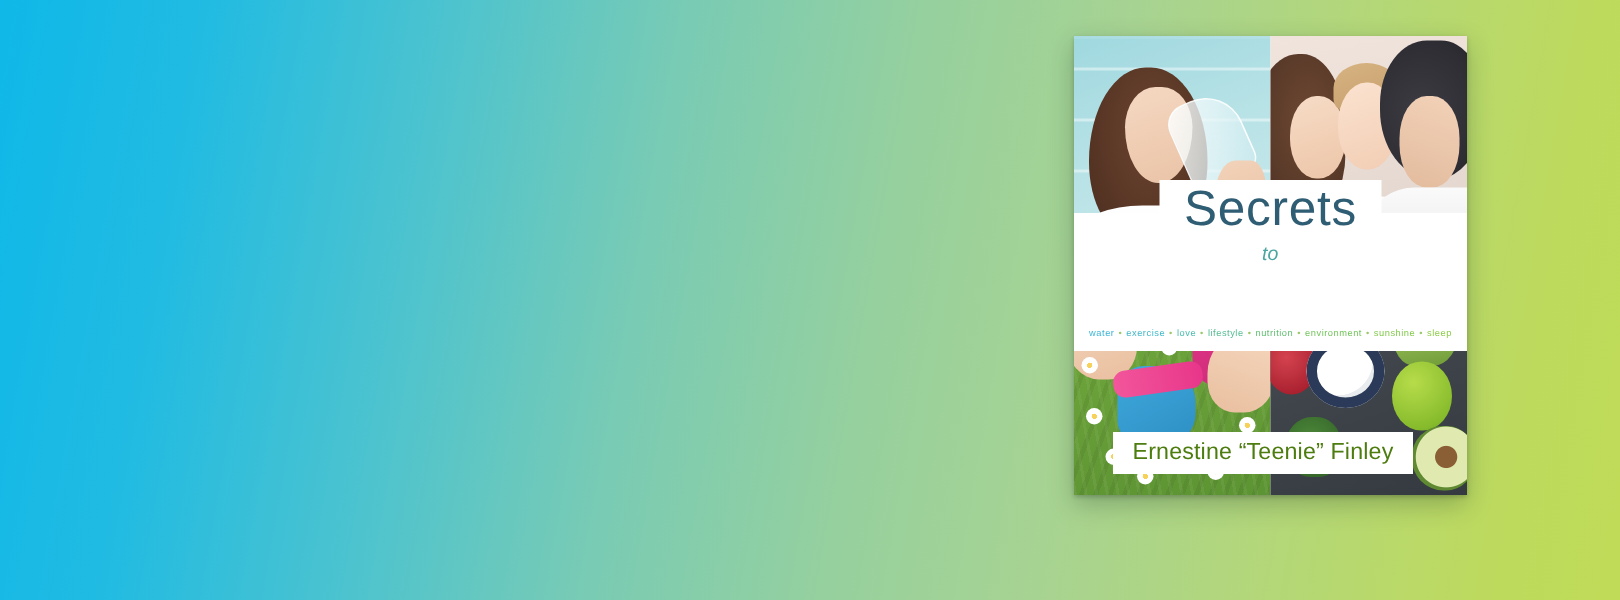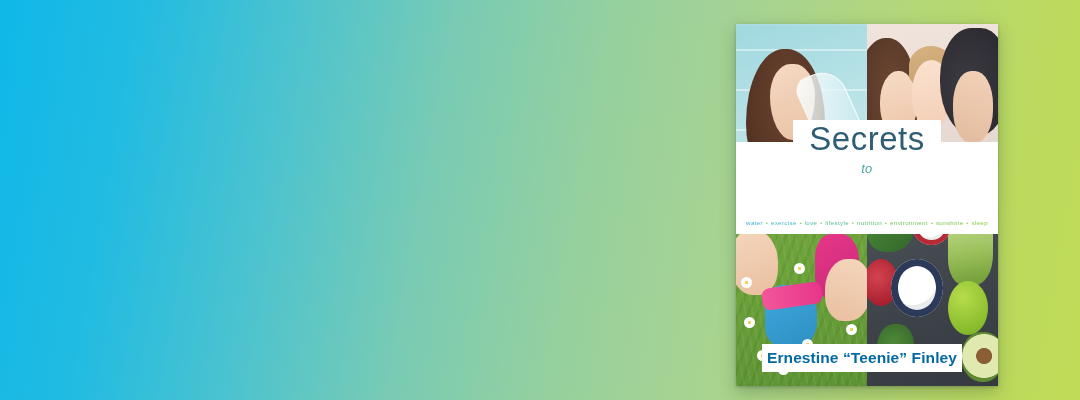--- a/index.html
+++ b/index.html
@@ -47,22 +47,22 @@
     display:block;
     font-size:78px;
     font-weight:300;
     letter-spacing:-0.5px;
     margin-top:2px;
   }
 
   
   .book {
     position:absolute;
-    left:736px; top:24px;
-    width:262px; height:362px;
+    left:716px; top:24px;
+    width:262px; height:306px;
     background:#ffffff;
     box-shadow:0 6px 16px rgba(20,50,40,0.28), 0 1px 3px rgba(0,0,0,0.2);
     overflow:hidden;
   }
   .photo-grid {
     position:absolute; inset:0;
     display:grid;
     grid-template-columns:1fr 1fr;
     grid-template-rows:1fr 1fr;
   }
@@ -341,22 +341,22 @@
     width:200px;
     height:28px;
     background:#ffffff;
     z-index:5;
     display:flex;
     align-items:center;
     justify-content:center;
   }
   .author-text {
     font-size:15.5px;
-    font-weight:700;
-    color:#0369a1;
+    font-weight:400;
+    color:#4d7c0f;
     letter-spacing:0.1px;
     white-space:nowrap;
   }
 </style>
 </head>
 <body>
 
 <div class="banner">
 
 

